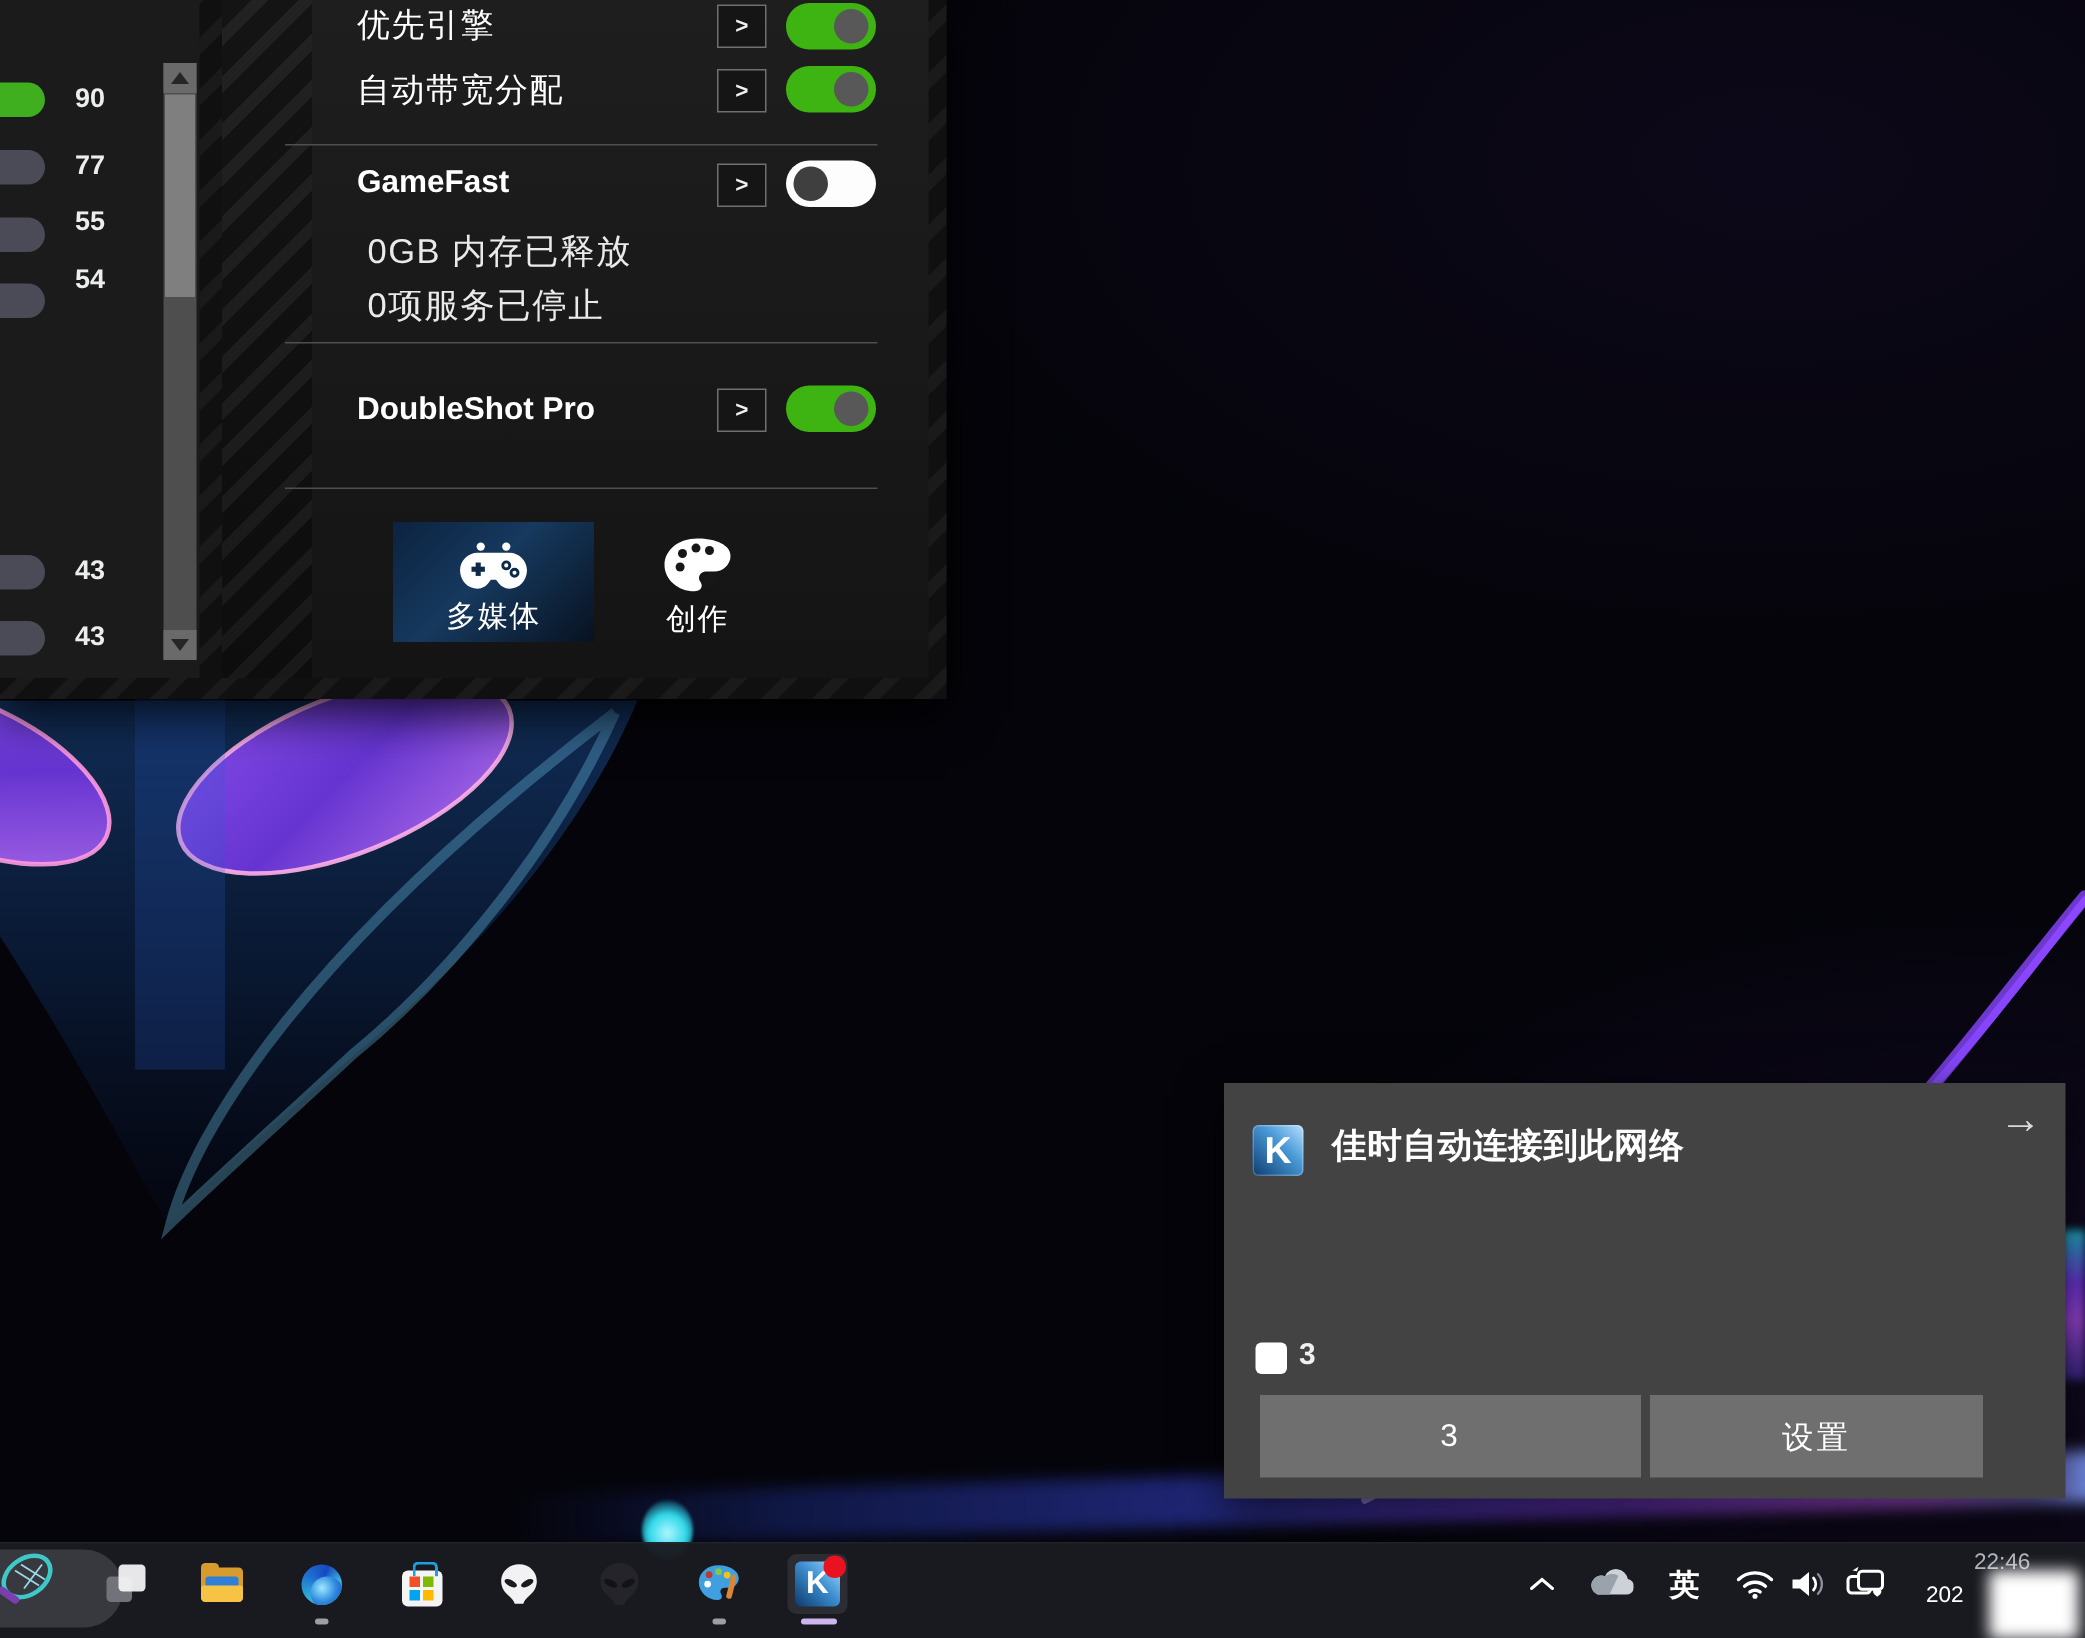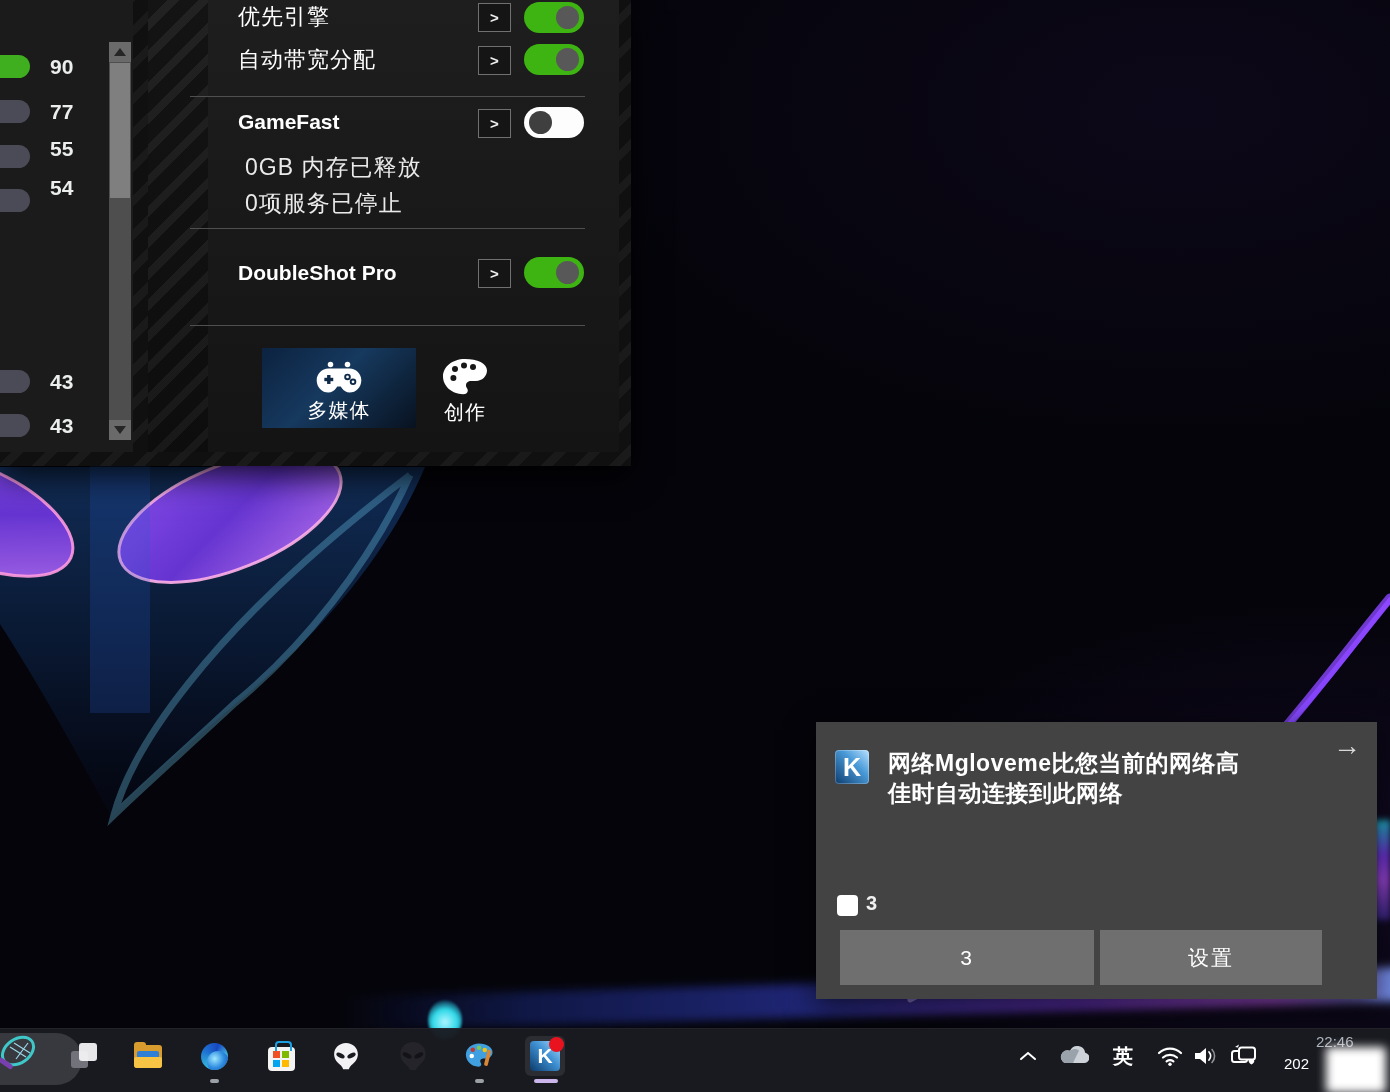--- a/index.html
+++ b/index.html
@@ -21,21 +21,21 @@
   .edge-streaks{position:absolute;left:1374px;top:820px;width:16px;height:100px;
     background:linear-gradient(180deg,#20d0e0 0%,#7a3af0 35%,#b050f0 60%,#3a2a90 100%);filter:blur(3px);opacity:.85;}
 
   
   .app-window{position:absolute;left:0;top:0;width:631px;height:466px;z-index:10;
     background:repeating-linear-gradient(135deg,#101010 0 16px,#1a1a1a 16px 24px);
     box-shadow:0 10px 30px rgba(0,0,0,.8);}
   .left-col{position:absolute;left:0;top:0;width:133px;height:452px;background:#1b1b1b;}
   .lc-pill{position:absolute;left:-16px;width:46px;height:23px;border-radius:12px;background:#4b4b57;}
   .lc-pill.on{background:#3fae1f;}
-  .lc-val{position:absolute;left:50px;width:40px;color:#eceeee;font-size:21px;font-weight:bold;}
+  .lc-val{position:absolute;left:50px;width:40px;color:#eceeee;font-size:18px;font-weight:bold;}
   .scrollbar{position:absolute;left:109px;top:42px;width:22px;height:398px;background:#4e4e4e;}
   .sb-btn{position:absolute;left:0;width:22px;height:20px;background:#6a6a6a;display:flex;align-items:center;justify-content:center;}
   .sb-up{top:0;} .sb-down{bottom:0;}
   .tri-up{width:0;height:0;border-left:6px solid transparent;border-right:6px solid transparent;border-bottom:8px solid #262626;}
   .tri-down{width:0;height:0;border-left:6px solid transparent;border-right:6px solid transparent;border-top:8px solid #262626;}
   .sb-thumb{position:absolute;left:1px;top:21px;width:20px;height:135px;background:#7f7f7f;}
 
   .main-panel{position:absolute;left:148px;top:0;width:471px;height:452px;
     background:linear-gradient(180deg,#1e1e1e 0%,#171717 70%,#141414 100%);}
   .main-panel:before{content:"";position:absolute;left:0;top:0;width:60px;height:100%;
@@ -43,21 +43,21 @@
   .row-label{position:absolute;left:45px;color:#fff;font-size:22px;letter-spacing:1px;margin-left:45px;}
   .row-label.en{font-weight:bold;font-size:21px;letter-spacing:0;}
   .sub-label{position:absolute;left:97px;color:#eaeaea;font-size:23px;letter-spacing:1px;}
   .xbtn{position:absolute;left:330px;width:33px;height:29px;background:#151515;border:1px solid #707070;
     color:#f0f0f0;font-size:15px;font-weight:bold;display:flex;align-items:center;justify-content:center;cursor:pointer;}
   .toggle{position:absolute;left:376px;width:60px;height:31px;border-radius:16px;background:#3eb412;}
   .toggle .knob{position:absolute;top:4px;width:23px;height:23px;border-radius:50%;background:#585858;right:5px;}
   .toggle.off{background:#fdfdfd;}
   .toggle.off .knob{left:5px;right:auto;background:#3f3f3f;}
   .sep{position:absolute;left:42px;width:395px;height:1px;background:#4f4f4f;}
-  .media-tile{position:absolute;left:114px;top:348px;width:154px;height:80px;
+  .media-tile{position:absolute;left:114px;top:348px;width:134px;height:80px;
     background:linear-gradient(135deg,#0c2240 0%,#16395e 45%,#081220 100%);
     display:flex;flex-direction:column;align-items:center;justify-content:flex-end;padding-bottom:4px;cursor:pointer;}
   .create-item{position:absolute;left:282px;top:352px;width:70px;height:76px;
     display:flex;flex-direction:column;align-items:center;justify-content:flex-end;padding-bottom:2px;cursor:pointer;}
   .tile-label{color:#fff;font-size:20px;letter-spacing:1px;margin-top:2px;}
 
   
   .notif{position:absolute;left:816px;top:722px;width:561px;height:277px;background:#434343;z-index:20;
     box-shadow:0 8px 28px rgba(0,0,0,.65);}
   .notif-arrow{position:absolute;right:16px;top:8px;color:#d8d8d8;font-size:28px;cursor:pointer;}
@@ -241,21 +241,20 @@
         </svg>
         <span class="tile-label">创作</span>
       </div>
     </div>
   </div>
 
   <div class="notif">
     <div class="notif-arrow">→</div>
     <div class="klogo">K</div>
     <div class="notif-text">
-      <div>网络Mgloveme比您当前的网络高</div>
       <div>佳时自动连接到此网络</div>
     </div>
     <div class="notif-check"></div>
     <div class="notif-check-label">3</div>
     <div class="notif-btn b1">3</div>
     <div class="notif-btn b2">设置</div>
   </div>
 
   <div class="taskbar">
 

